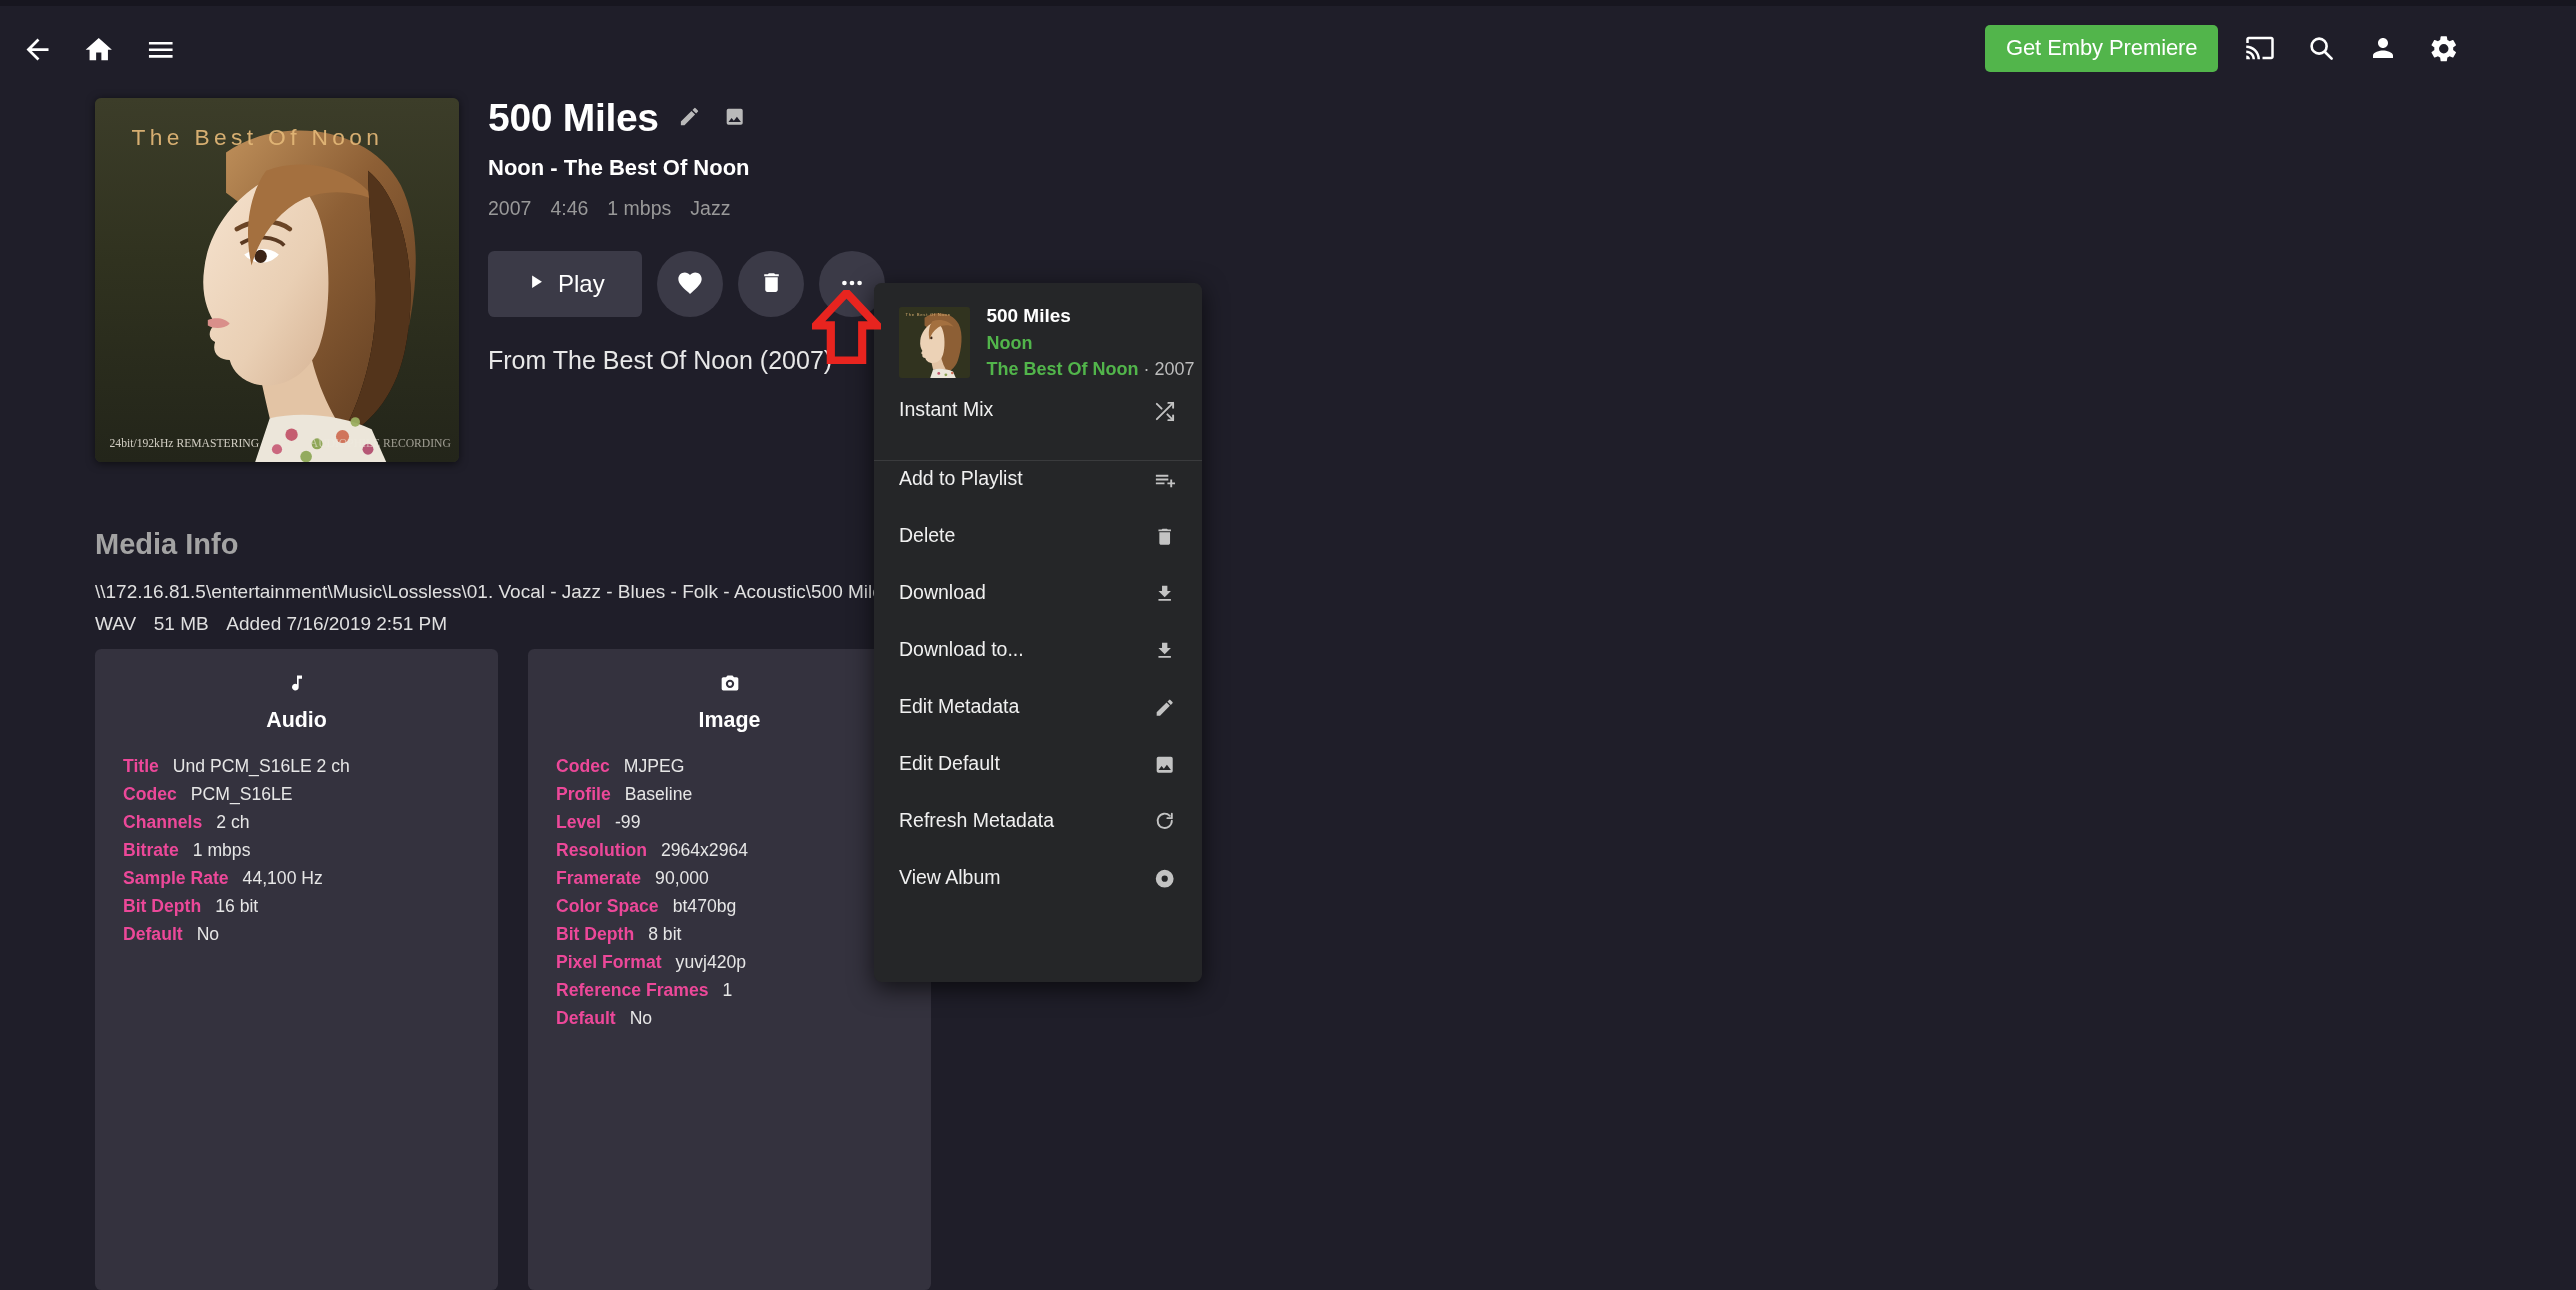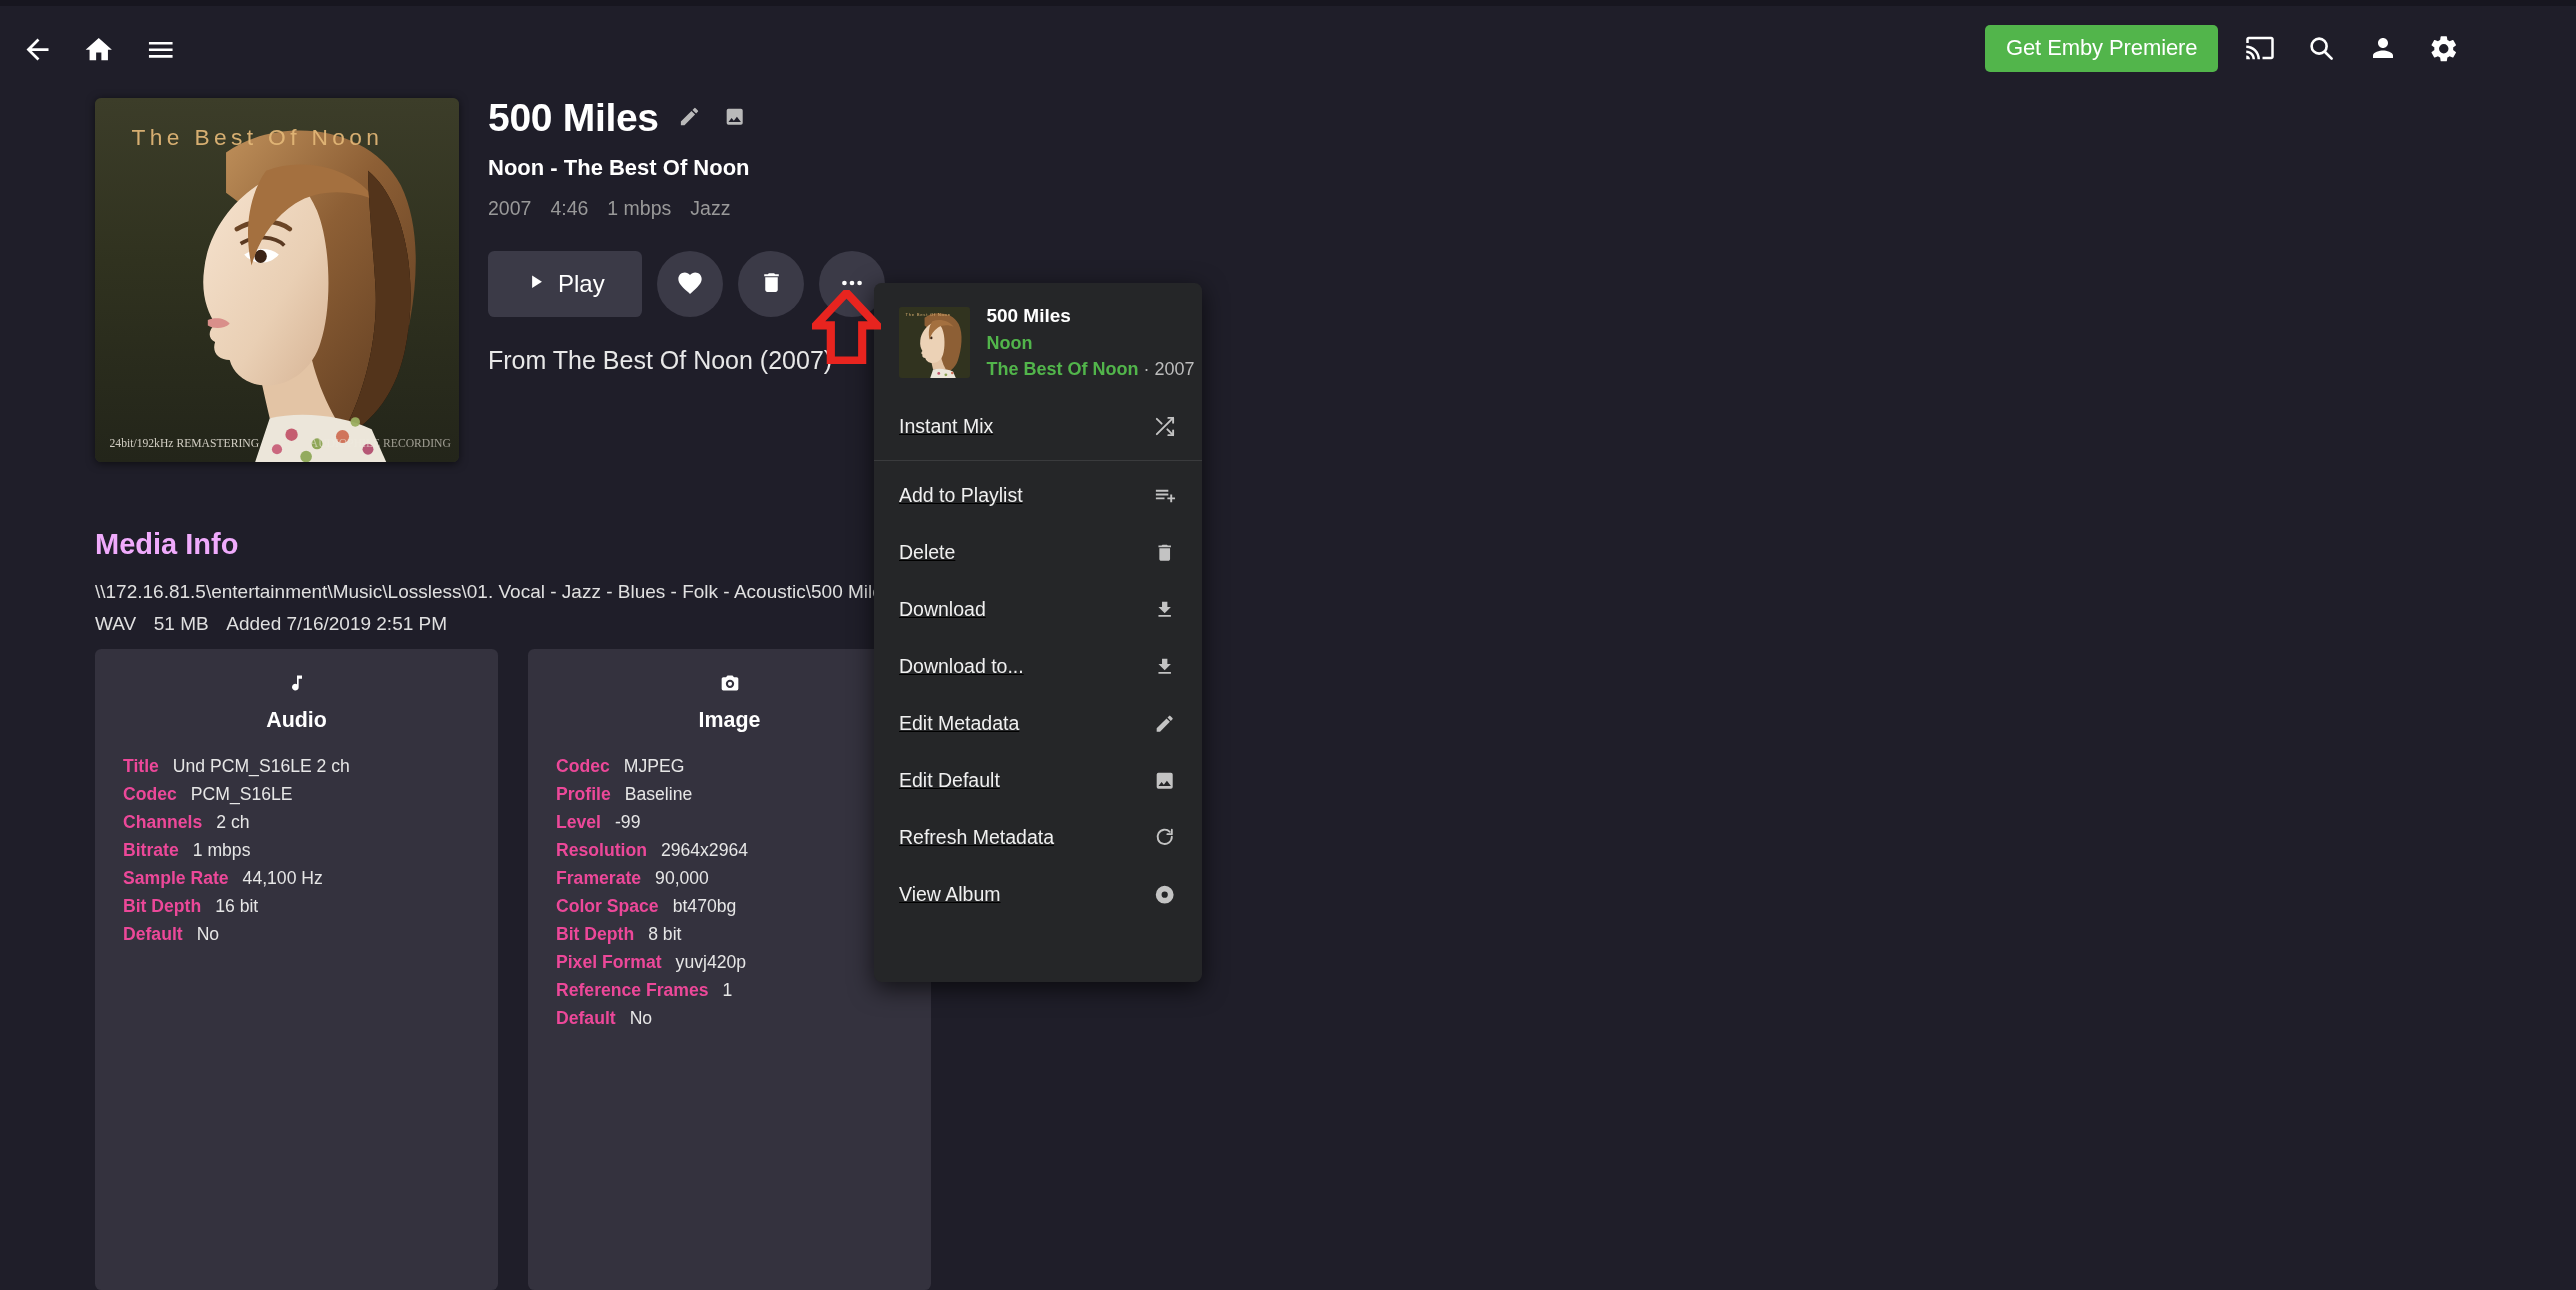--- a/index.html
+++ b/index.html
@@ -102,21 +102,21 @@
     cursor: pointer;
   }
 
   .from-line {
     margin-top: 29px;
     font-size: 25px; color: #e8e8e8; font-weight: 400;
   }
 
   
   .media-info { position: absolute; left: 95px; top: 528px; }
-  .mi-heading { font-size: 29px; font-weight: 700; color: #f0abfc; }
+  .mi-heading { font-size: 29px; font-weight: 700; color: #a3a3a3; }
   .mi-path { margin-top: 20px; font-size: 19px; color: #e0e0e0; white-space: nowrap; }
   .mi-sub { margin-top: 10px; font-size: 19px; color: #e0e0e0; display: flex; gap: 17.6px; }
 
   
   .cards { position: absolute; left: 95px; top: 649px; display: flex; gap: 30px; }
   .card {
     background: #34323e;
     border-radius: 6.3px;
     width: 403px;
     min-height: 641px;
@@ -146,25 +146,24 @@
   }
   .ctx-thumb svg { display: block; width: 100%; height: 100%; }
   .ctx-h-text { display: flex; flex-direction: column; gap: 5.7px; min-width: 0; }
   .ctx-h-title { font-size: 19px; font-weight: 700; color: #ffffff; }
   .ctx-h-artist { font-size: 18px; font-weight: 700; color: #52b54b; cursor: pointer; }
   .ctx-h-album-row { font-size: 18px; color: #bdbdbd; white-space: nowrap; }
   .ctx-h-album { font-weight: 700; color: #52b54b; cursor: pointer; }
   .ctx-h-year { color: #bdbdbd; }
 
   .ctx-item {
-    display: flex; align-items: center; justify-content: space-between;
+    display: flex; align-items: flex-start; justify-content: space-between;
     padding: 0 24px 0 25px;
     height: 57px;
     cursor: pointer;
-    text-decoration: underline;
   }
   .ctx-label { font-size: 19.5px; color: #f0f0f0; }
   .ctx-ico { width: 26.5px; height: 26.5px; display: flex; align-items: center; justify-content: center; flex: none; }
   .ctx-sep { height: 0.6px; background: #3a3b3d; margin: 5px 0 6.3px 0; }
 
   
   .anno-arrow {
     position: absolute;
     left: 812px; top: 290px;
     width: 69px; height: 74px;

